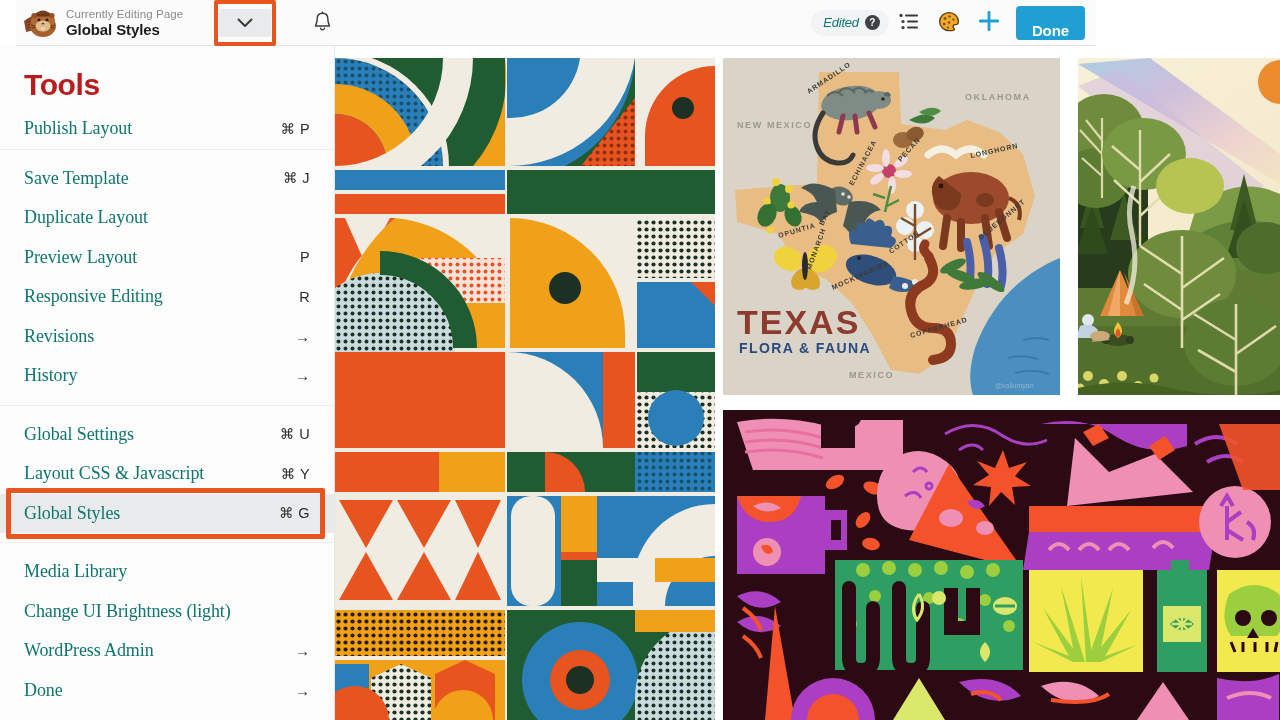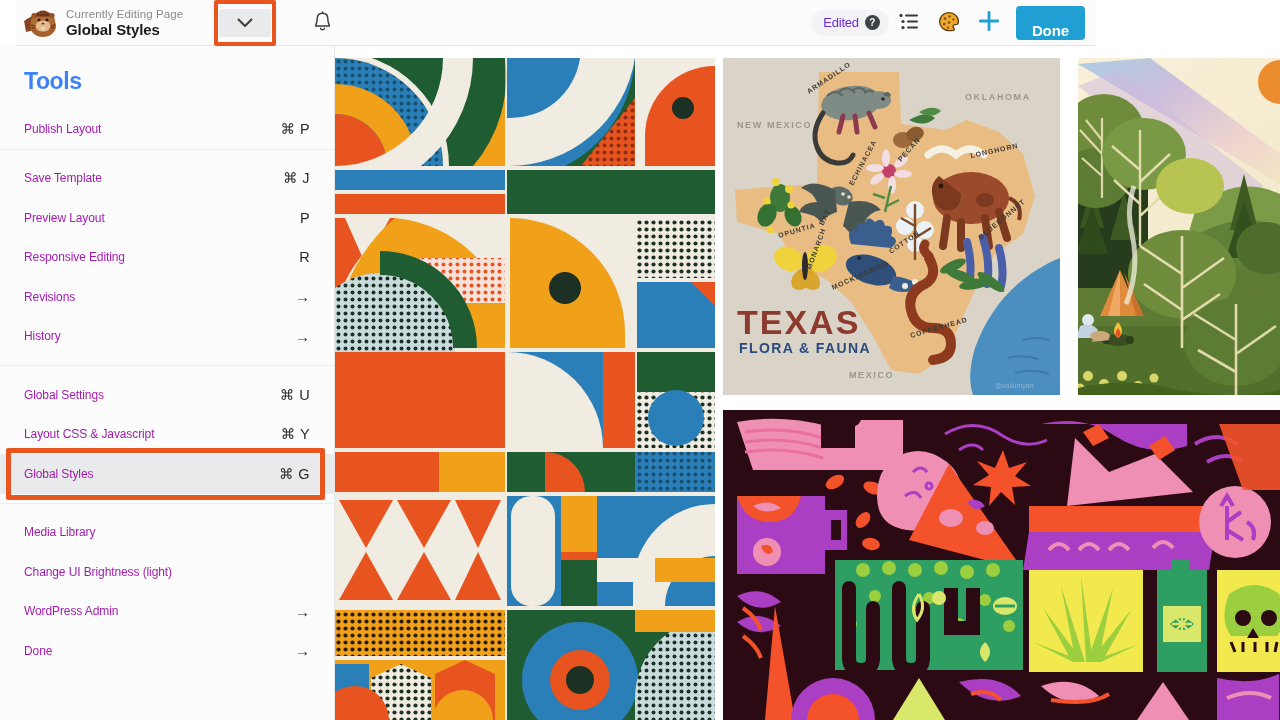--- a/index.html
+++ b/index.html
@@ -72,21 +72,21 @@
     gap: 0;
   }
   .edited-pill {
     display: flex; align-items: center; gap: 6px;
     background: #f2f3f4;
     border-radius: 13px;
     padding: 4px 9px 4px 12px;
     height: 26px;
     cursor: pointer;
   }
-  .edited-text { font-size: 13px; color: #6d28d9; letter-spacing: -.2px; }
+  .edited-text { font-size: 13px; font-style: italic; color: #0f766e; letter-spacing: -.2px; }
   .help-dot {
     width: 15px; height: 15px; border-radius: 50%;
     background: #3d4148; color:#fff;
     font-size: 10px; font-weight: 700;
     display:flex; align-items:center; justify-content:center;
     line-height: 1;
   }
   .icon-btn {
     width: 40px; height: 34px;
     display: flex; align-items: center; justify-content: center;
@@ -108,35 +108,35 @@
   .panel {
     position: absolute;
     top: 46px; left: 0;
     width: 335px; height: 674px;
     background: #fcfcfc;
     border-right: 1px solid #e6e6e6;
     z-index: 30;
     overflow: hidden;
   }
   .panel-title {
-    font-size: 23px; font-weight: 700; color: #3b82f6;
+    font-size: 30px; font-weight: 700; color: #b91c1c;
     padding: 22px 0 0 24px;
     letter-spacing: -.4px;
     height: 63px;
   }
   .menu-group { padding: 0; }
   .divider { height: 1px; background: #ededed; margin: 0; }
   .menu-item {
     position: relative;
     display: flex; align-items: center;
     height: 39.5px;
     padding: 0 24px 0 24px;
     cursor: pointer;
   }
-  .menu-item .label { font-size: 12px; color: #a21caf; letter-spacing: -.1px; }
+  .menu-item .label { font-size: 18px; color: #0f766e; letter-spacing: -.1px; font-family: Liberation Serif, serif; }
   .menu-item .accel {
     margin-left: auto;
     font-size: 14.5px; color: #2c2c2c;
     letter-spacing: .4px;
   }
   .menu-item .arrow { margin-left: auto; font-size: 15px; color: #2c2c2c; line-height: 1; }
   .group-pad-top { padding-top: 9px; }
   .group-pad-bot { padding-bottom: 9px; }
 
   
@@ -774,20 +774,24 @@
       </div>
     </div>
     <div class="divider"></div>
 
     <div class="menu-group group-pad-top group-pad-bot">
       <div class="menu-item">
         <span class="label">Save Template</span>
         <span class="accel">⌘ J</span>
       </div>
       <div class="menu-item">
+        <span class="label">Duplicate Layout</span>
+        <span class="accel"></span>
+      </div>
+      <div class="menu-item">
         <span class="label">Preview Layout</span>
         <span class="accel">P</span>
       </div>
       <div class="menu-item">
         <span class="label">Responsive Editing</span>
         <span class="accel">R</span>
       </div>
       <div class="menu-item">
         <span class="label">Revisions</span>
         <span class="arrow">→</span>

